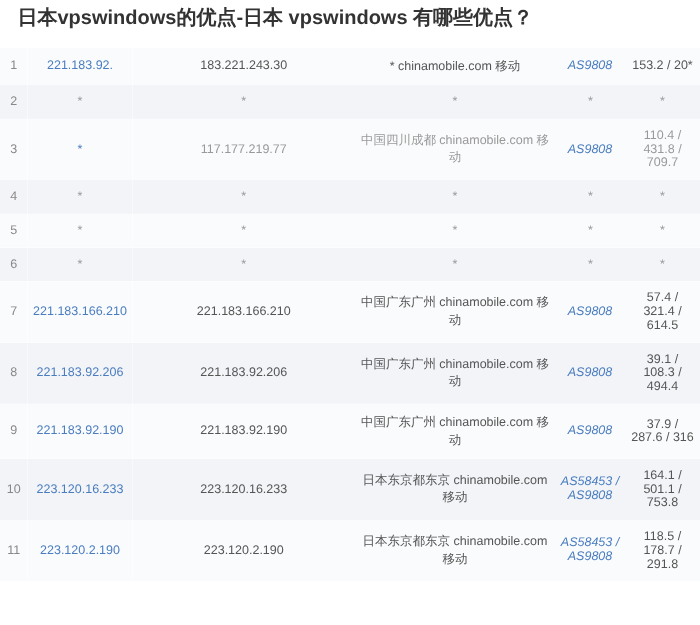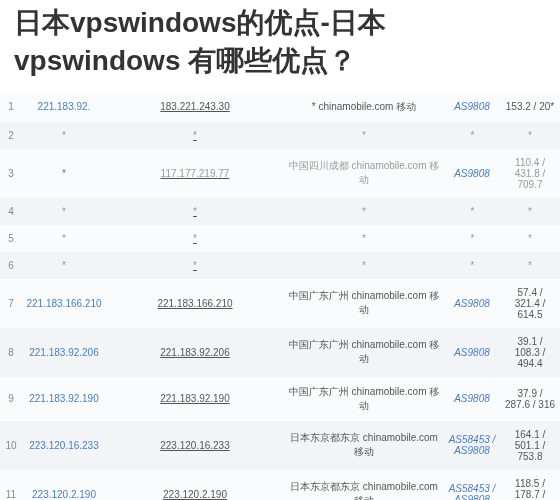--- a/index.html
+++ b/index.html
@@ -1,24 +1,24 @@
 <!DOCTYPE html>
 <html><head>
 <meta charset="utf-8">
 <style>
   * { box-sizing: border-box; margin: 0; padding: 0; }
   body { font-family: -apple-system, "Segoe UI", "PingFang SC", "Microsoft YaHei", sans-serif; background: #fff; width: 560px; color: #333; }
-  h1 { font-size: 28px; font-weight: 600; padding: 4px 14px 12px; line-height: 1.35; }
+  h1 { font-size: 16px; font-weight: 600; padding: 4px 14px 12px; line-height: 1.35; }
   table { border-collapse: collapse; width: 100%; table-layout: fixed; }
   tr.odd  { background: #fafbfd; }
   tr.even { background: #f2f4f8; }
   td { font-size: 10px; padding: 8px 4px; text-align: center; vertical-align: middle; color: #555; overflow: hidden; }
   td.idx { width: 22px; color: #888; }
   td.ip  { width: 84px; }
-  td.host{ width: 178px; text-decoration: underline; }
+  td.host{ width: 178px; }
   td.loc { width: 160px; }
   td.asn { width: 56px; font-style: italic; }
   td.t   { width: 60px; }
   .lk { color: #4a7dbf; }
   .star { color: #999; }
 </style>
 </head>
 <body>
 
 <h1>日本vpswindows的优点-日本 vpswindows 有哪些优点？</h1>

